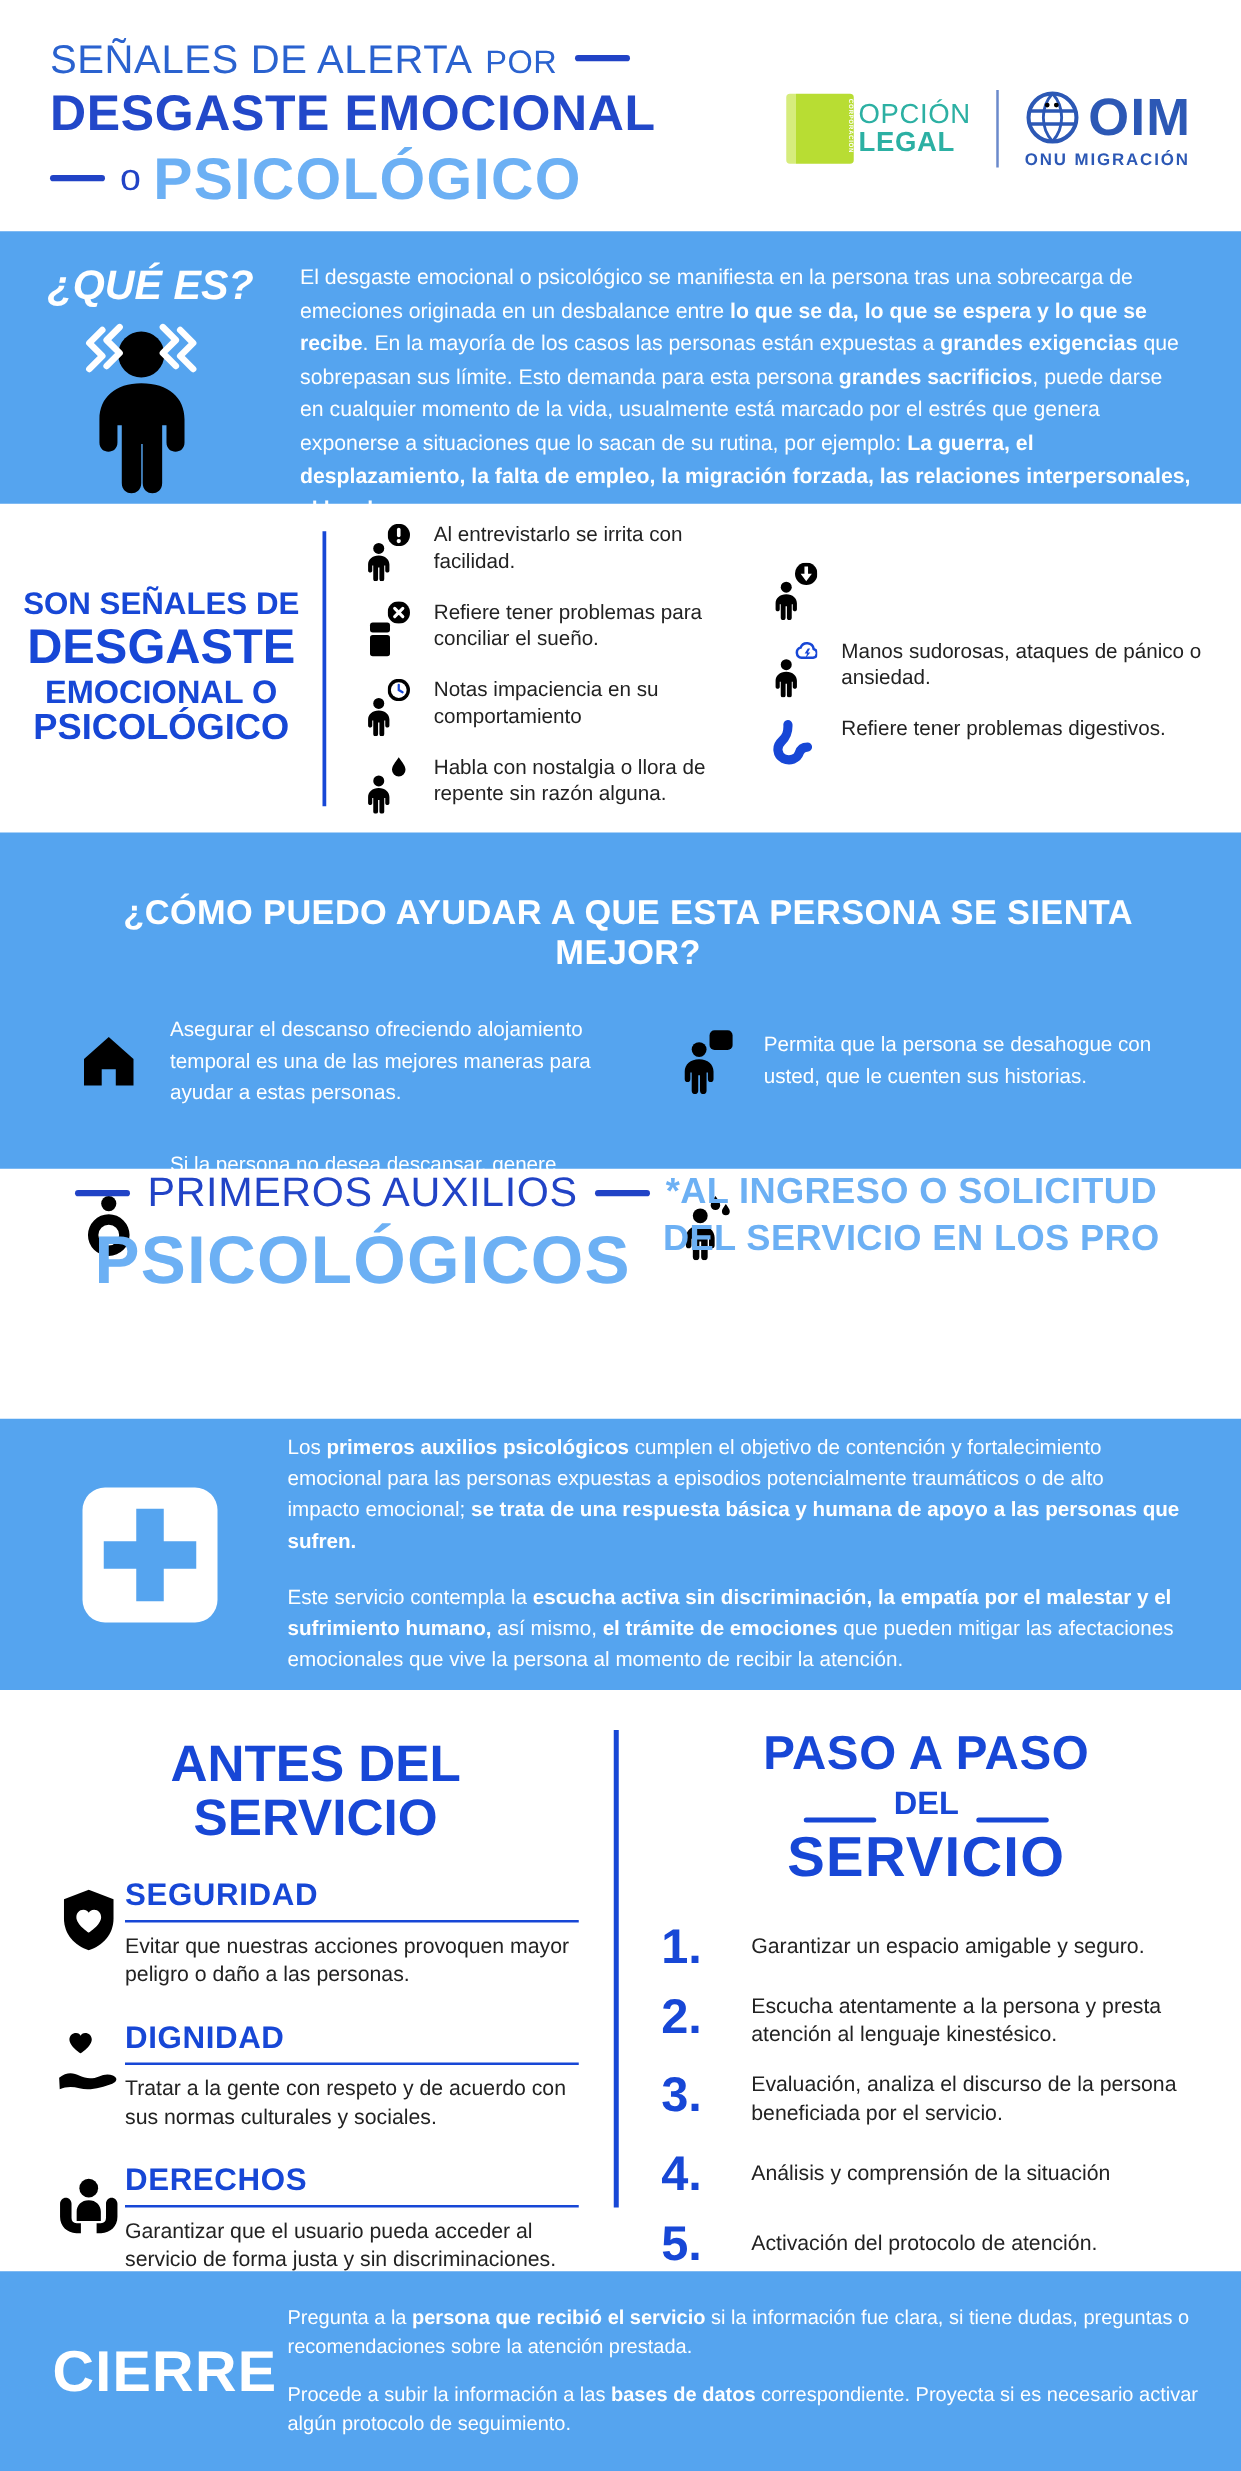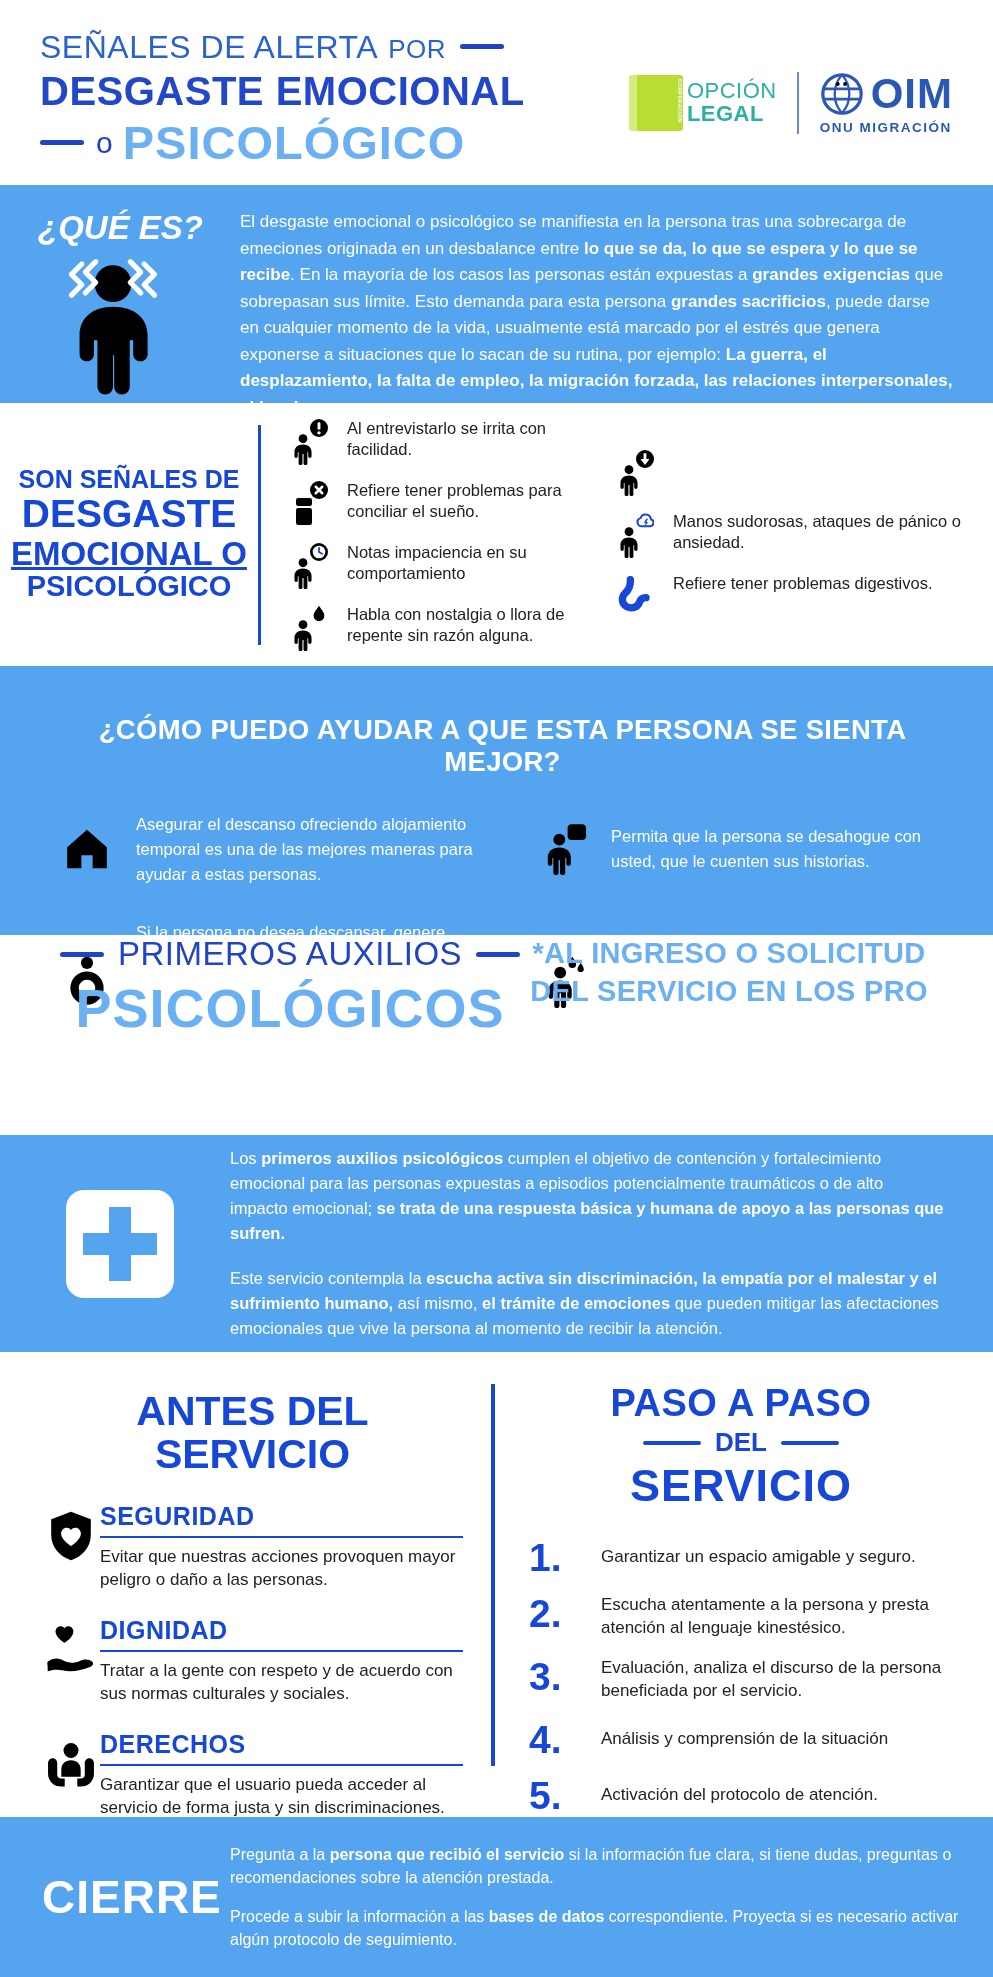--- a/index.html
+++ b/index.html
@@ -51,21 +51,21 @@
   .qe-left{width:188px;flex:none;text-align:left;font-style:italic;}
   .qe-h{font-size:33px;font-weight:bold;margin-top:24px;}
   .qe-icon{width:150px;height:150px;margin-top:2px;color:#fff;}
   .qe-text{flex:1;font-size:17px;line-height:1.56;padding:24px 0 0 14px;}
 
   
   .sec-senales{top:403px;height:263px;display:flex;align-items:center;color:var(--ink);}
   .sen-title{width:258px;flex:none;text-align:center;color:var(--royal);font-weight:bold;line-height:1.08;}
   .sen-t1{font-size:25px;}
   .sen-t2{font-size:39px;}
-  .sen-t3{font-size:33px;text-decoration:underline;}
+  .sen-t3{font-size:26px;}
   .sen-t4{font-size:29px;}
   .sen-divider{width:3px;height:220px;background:var(--royal);flex:none;}
   .sen-cols{flex:1;display:flex;padding-left:26px;}
   .sen-col{display:flex;flex-direction:column;justify-content:center;gap:15px;}
   .sen-col1{width:300px;}
   .sen-col2{width:360px;margin-left:26px;}
   .sig-item{display:flex;gap:13px;}
   .sig-text{font-size:16.5px;line-height:1.3;}
   .sic{position:relative;width:47px;height:47px;flex:none;color:var(--royal);}
   .sic-person{position:absolute;left:0;bottom:0;width:32px;height:32px;}
@@ -100,21 +100,21 @@
   .ap-right{position:absolute;left:495px;top:0;right:0;padding:30px 40px 0 34px;}
   .an-title{text-align:center;font-size:41px;font-weight:bold;color:var(--royal);line-height:1.05;}
   .an-items{margin-top:26px;display:flex;flex-direction:column;gap:24px;}
   .p-item{display:flex;}
   .p-icon{width:58px;height:58px;flex:none;color:var(--royal);margin-top:6px;}
   .p-body{flex:1;}
   .p-head{font-size:25px;font-weight:bold;color:var(--royal);letter-spacing:.5px;border-bottom:2.5px solid var(--royal);padding-bottom:5px;}
   .p-text{font-size:17px;line-height:1.35;margin-top:8px;}
   .ps-title{text-align:center;color:var(--royal);font-weight:bold;}
   .ps-t1{font-size:38px;letter-spacing:.5px;}
-  .ps-t2{display:flex;align-items:center;justify-content:center;gap:14px;font-size:26px;margin-top:2px;}
+  .ps-t2{display:flex;align-items:flex-end;justify-content:center;gap:14px;font-size:26px;margin-top:2px;}
   .ps-t2 .dash{width:58px;height:4px;background:var(--royal);}
   .ps-t3{font-size:45px;letter-spacing:1px;margin-top:2px;}
   .ps-steps{margin-top:26px;display:flex;flex-direction:column;gap:17px;}
   .step{display:flex;gap:20px;}
   .step-num{width:52px;flex:none;font-size:39px;font-weight:bold;color:var(--royal);line-height:1;}
   .step-text{font-size:17px;line-height:1.35;align-self:center;}
 
   
   .sec-cierre{top:1817px;height:160px;display:flex;align-items:center;padding-left:42px;}
   .ci-h{width:188px;flex:none;font-size:46px;font-weight:bold;letter-spacing:1px;}

